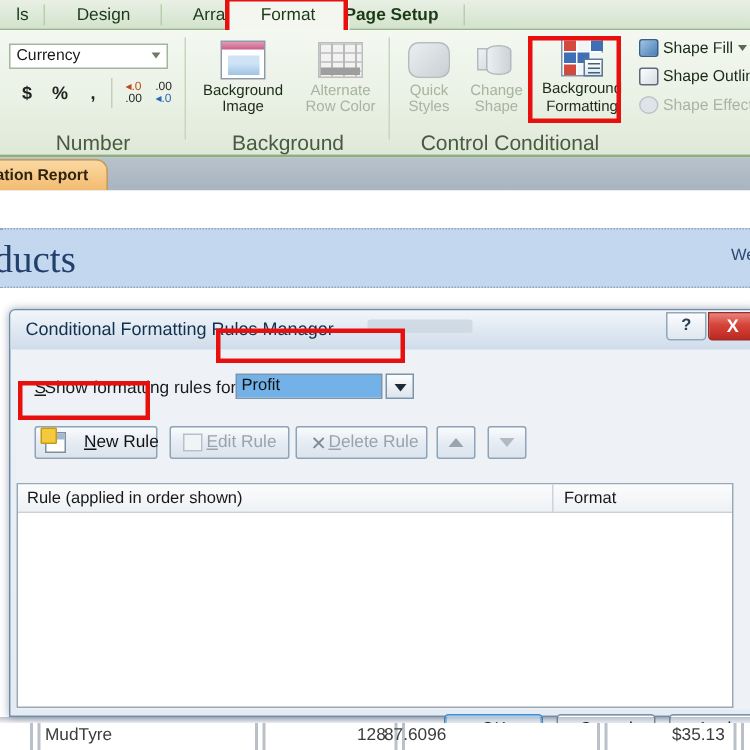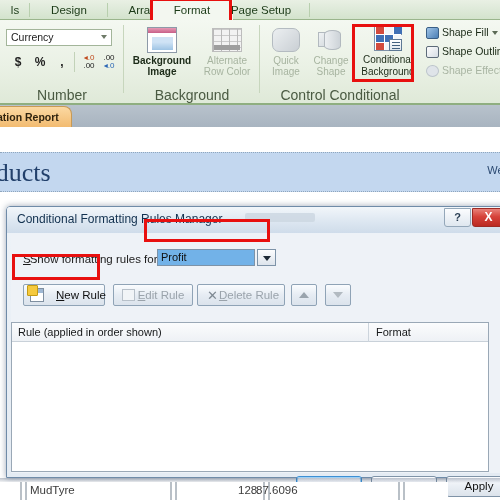--- a/index.html
+++ b/index.html
@@ -304,21 +304,21 @@
     border: 1px solid #7f93a7; border-radius: 3px;
     font-size: 11.5px; color: #111; line-height: 19px; text-align: center;
   }
   .dbtn.default {
     border: 1px solid #3c8fd4;
     box-shadow: 0 0 0 1px #9fd0f5 inset;
   }
 
   
   .datarow {
-    position: absolute; left: 0; top: 482px; width: 448px; height: 18px;
+    position: absolute; left: 0; top: 482px; width: 500px; height: 18px;
     background: #ffffff; overflow: hidden;
   }
   .dr-cell {
     position: absolute; top: 2px; font-size: 11.5px; color: #3c3c3c;
     font-family: "Liberation Sans", sans-serif; white-space: nowrap;
   }
   .dr-bar { position: absolute; top: 0; width: 2px; height: 18px; background: #b9c0c7; }
   .shadow-strip {
     position: absolute; left: 0; top: 478px; width: 500px; height: 5px;
     background: linear-gradient(to bottom, rgba(40,60,90,.30), rgba(40,60,90,0));
@@ -327,21 +327,21 @@
 </head>
 <body>
 
 <div id="page">
 
   <div class="ribbon-tabs">
     <div class="rtab sep" style="left:0px;width:30px;"><span>ls</span></div>
     <div class="rtab sep" style="left:30px;width:78px;"><span>Design</span></div>
     <div class="rtab sep" style="left:108px;width:82px;"><span>Arrange</span></div>
     <div class="rtab active" style="left:151px;width:82px;"><span>Format</span></div>
-    <div class="rtab sep" style="left:212px;width:98px;"><span>Page Setup</span></div>
+    <div class="rtab sep" style="left:212px;width:98px;font-weight:bold;"><span>Page Setup</span></div>
   </div>
   <div class="redbox" style="left:150px;top:-2px;width:82px;height:25px;"></div>
 
   <div class="ribbon-body">
 
     <div class="grp" style="left:0px;width:124px;">
       <div class="combo" style="left:6px;top:9px;width:106px;height:17px;">
         <span>Currency</span>
         <span class="arr"></span>
       </div>
@@ -357,34 +357,34 @@
         <span style="display:block;">.00</span>
           <span style="display:block;color:#2a66b5;">◂.0</span>
       </div>
       <div class="grp-label">Number</div>
       <div class="grp-divider" style="right:0;"></div>
     </div>
 
     <div class="grp" style="left:124px;width:136px;">
       <div class="bigbtn" style="left:6px;top:4px;width:64px;height:58px;">
         <span class="icon-bgimage"></span>
-        <span class="lbl" style="top:31px;font-weight:bold;"><span>Background Image</span><span class="caret"></span></span>
+        <span class="lbl" style="top:31px;"><span>Background Image</span><span class="caret"></span></span>
       </div>
       <div class="bigbtn dis" style="left:74px;top:4px;width:58px;height:58px;">
         <span class="icon-altrow"></span>
         <span class="lbl" style="top:31px;"><span>Alternate Row Color</span><span class="caret"></span></span>
       </div>
       <div class="grp-label">Background</div>
       <div class="grp-divider" style="right:0;"></div>
     </div>
 
     <div class="grp" style="left:260px;width:240px;">
       <div class="bigbtn dis" style="left:4px;top:4px;width:44px;height:58px;">
         <span class="icon-quick"></span>
-        <span class="lbl" style="top:31px;"><span>Quick Image</span><span class="caret"></span></span>
+        <span class="lbl" style="top:31px;"><span>Quick Styles</span><span class="caret"></span></span>
       </div>
       <div class="bigbtn dis" style="left:48px;top:4px;width:46px;height:58px;">
         <span class="icon-change">
             <span class="sq"></span>
             <span class="cyl"></span>
           </span>
         <span class="lbl" style="top:31px;"><span>Change Shape</span><span class="caret"></span></span>
       </div>
       <div class="bigbtn" style="left:96px;top:3px;width:64px;height:60px;">
         <span class="icon-cf">
@@ -395,21 +395,21 @@
           <span class="cfcell" style="left:10px;top:9px;background:#3f6fb5;"></span>
           <span class="cfcell" style="left:19px;top:9px;background:#f2f5f8;"></span>
           <span class="cfcell" style="left:1px;top:17px;background:#d24a3d;"></span>
           <span class="cfcell" style="left:10px;top:17px;background:#f2f5f8;"></span>
           <span class="mini">
             <i style="position:absolute;left:2px;top:2px;width:8px;height:1px;background:#43617f;"></i>
             <i style="position:absolute;left:2px;top:5px;width:8px;height:1px;background:#43617f;"></i>
             <i style="position:absolute;left:2px;top:8px;width:8px;height:1px;background:#43617f;"></i>
           </span>
         </span>
-        <span class="lbl" style="top:31px;line-height:12px;">Conditional Background</span>
+        <span class="lbl" style="top:31px;line-height:12px;">Background Formatting</span>
       </div>
       <div class="smallrow" style="left:166px;top:6px;">
         <span class="sf-icon" style="position:relative;display:inline-block;vertical-align:middle;background:linear-gradient(135deg,#9fc3e6,#4a7fb5);border:1px solid #395f86;border-radius:2px;"></span>
         <span>Shape Fill</span><span class="caret"></span>
       </div>
       <div class="smallrow" style="left:166px;top:25px;">
         <span class="sf-icon" style="position:relative;display:inline-block;vertical-align:middle;background:linear-gradient(135deg,#fdfdfd,#d6dde4);border:1px solid #5d6b79;border-radius:2px;"></span>
         <span>Shape Outline</span>
       </div>
       <div class="smallrow dis" style="left:166px;top:44px;">

